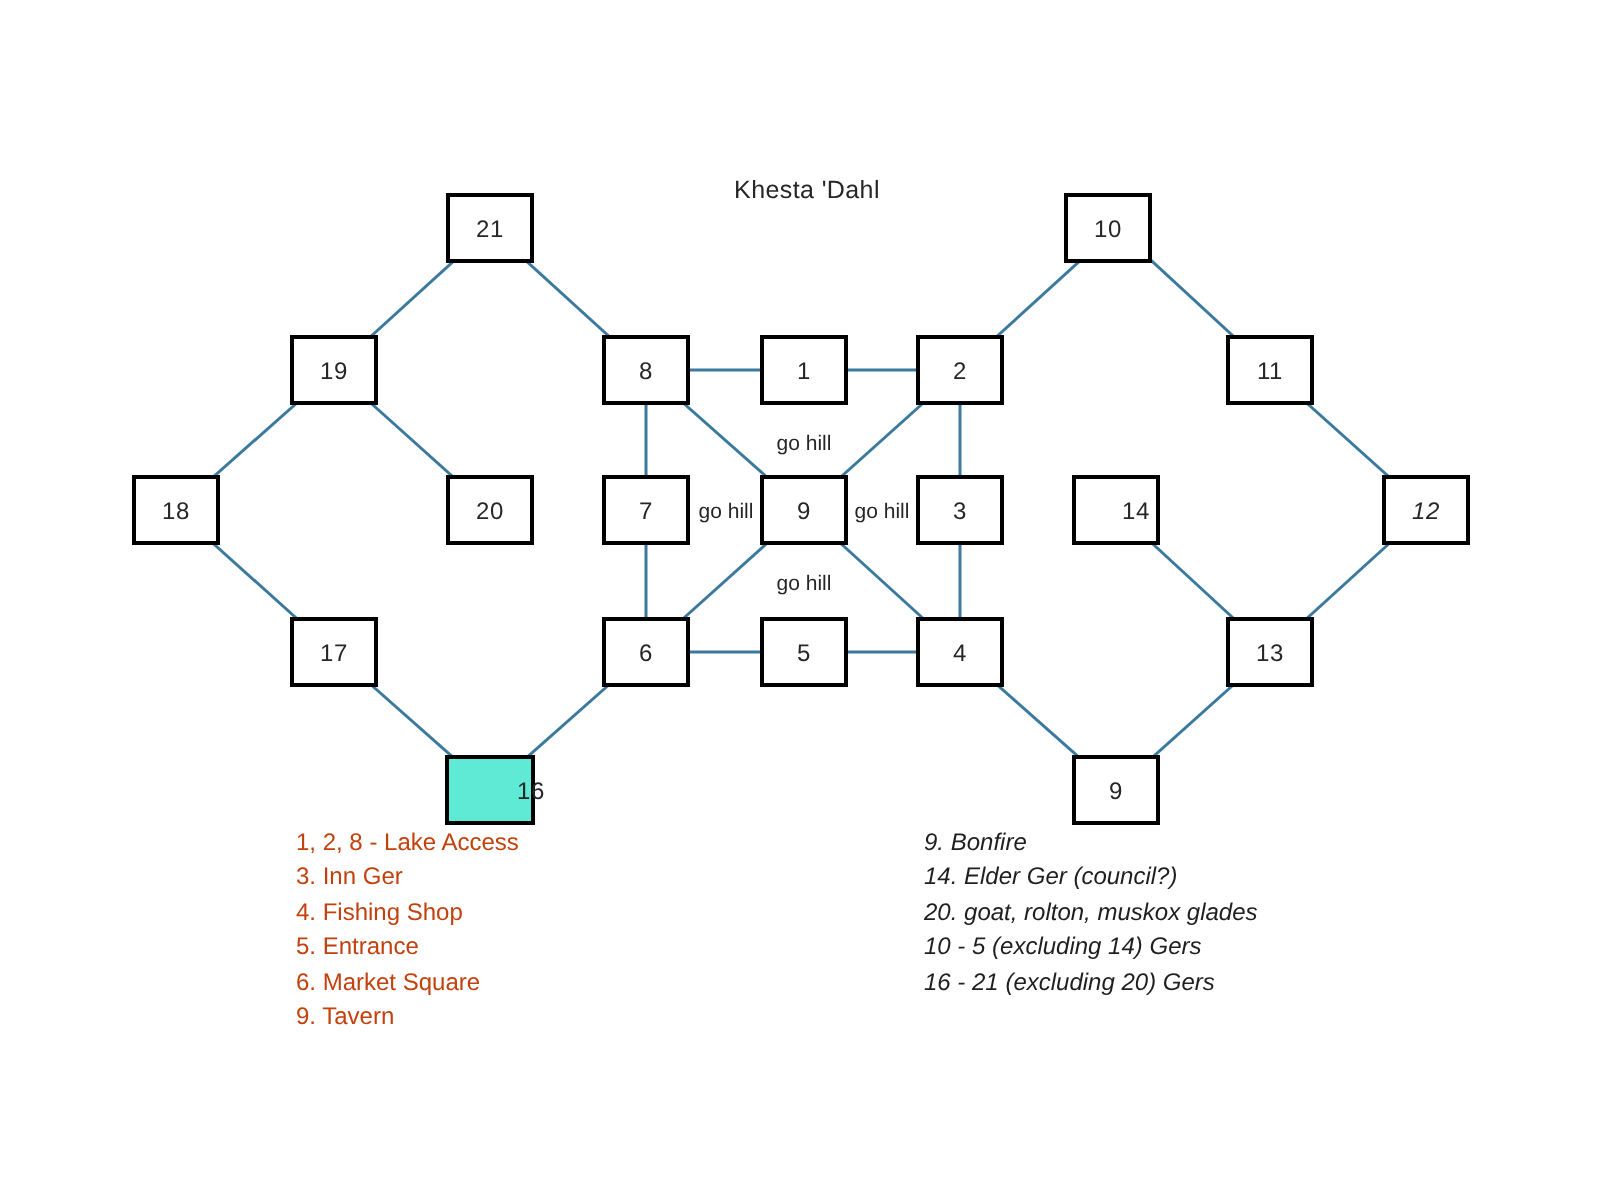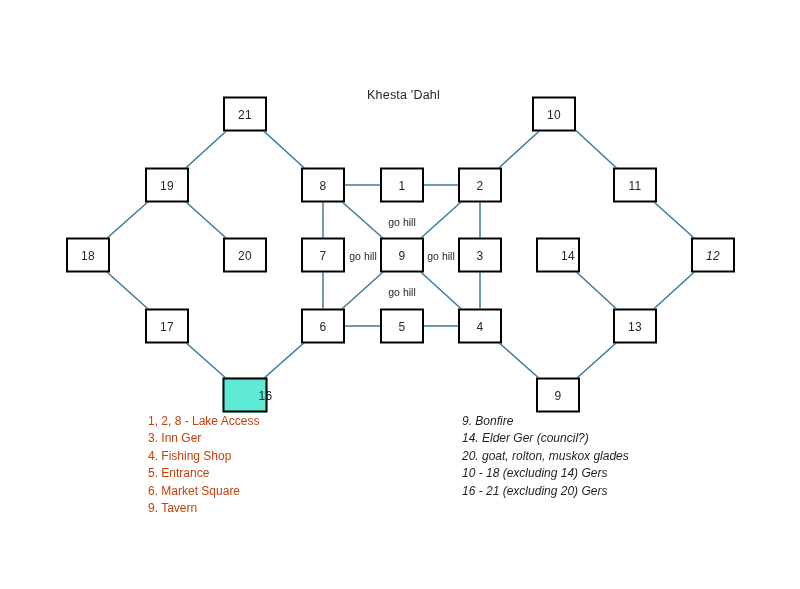--- a/index.html
+++ b/index.html
@@ -181,16 +181,16 @@
       <li>3. Inn Ger</li>
       <li>4. Fishing Shop</li>
       <li>5. Entrance</li>
       <li>6. Market Square</li>
       <li>9. Tavern</li>
     </ul>
   <ul class="legend-col legend-right" style="color: rgb(31, 31, 31);">
       <li>9. Bonfire</li>
       <li>14. Elder Ger (council?)</li>
       <li>20. goat, rolton, muskox glades</li>
-      <li>10 - 18 (excluding 14) Gers</li>
+      <li>10 - 5 (excluding 14) Gers</li>
       <li>16 - 21 (excluding 20) Gers</li>
     </ul>
 </div>
 
 </body></html>

